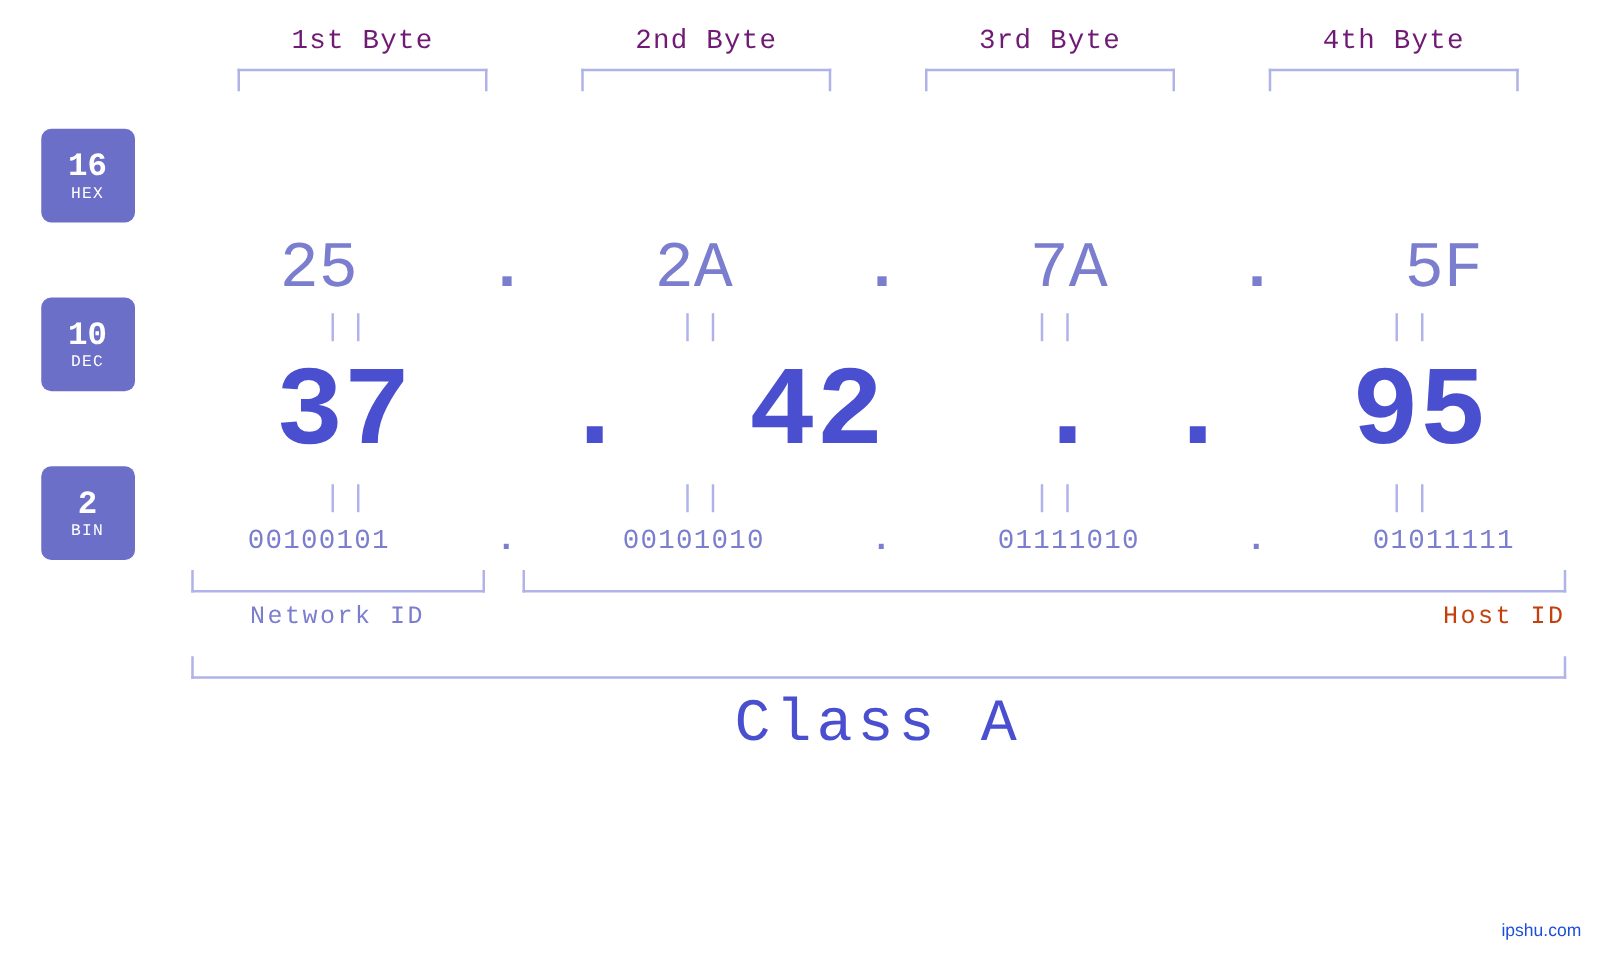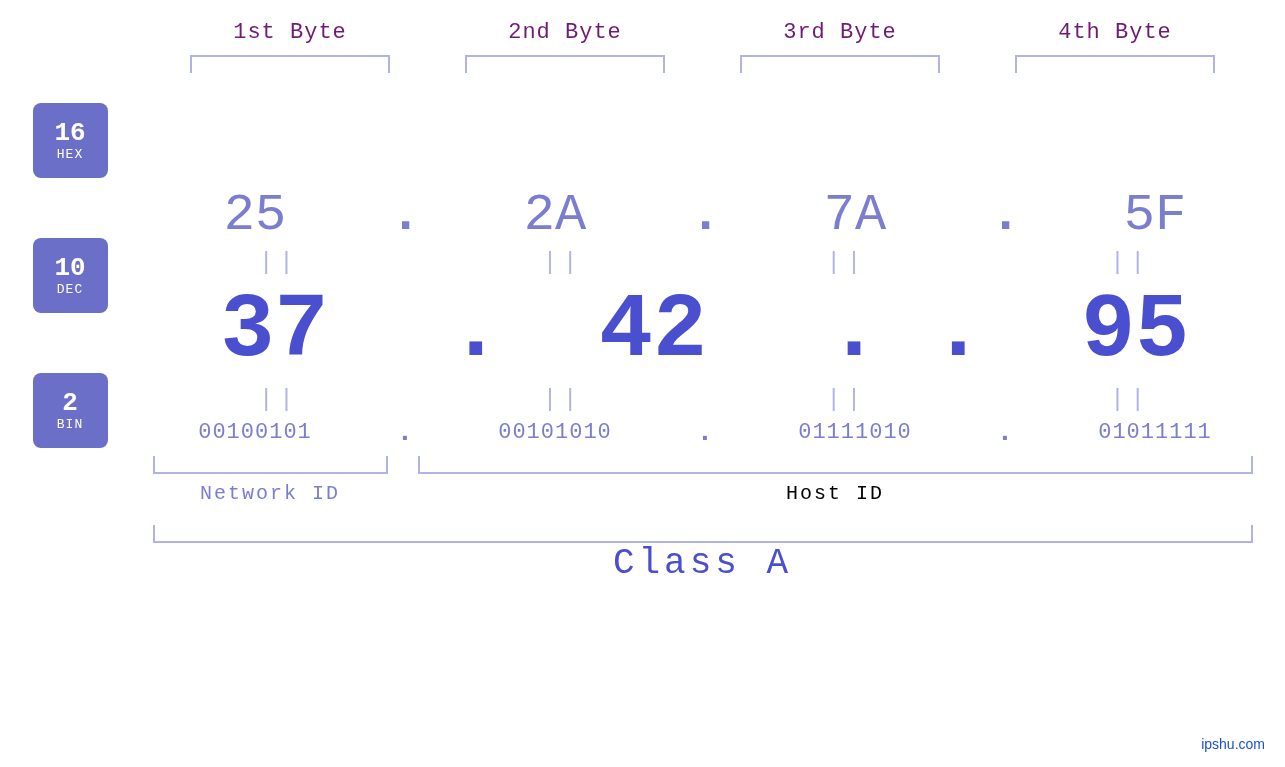--- a/index.html
+++ b/index.html
@@ -198,22 +198,22 @@
     }
     .network-label {
       width: 235px;
       text-align: center;
       color: #7b7ecf;
       font-size: 20px;
       letter-spacing: 2px;
     }
     .host-label {
       flex: 1;
-      text-align: center;
-      color: #000000;
+      text-align: right;
+      color: #c2410c;
       font-size: 20px;
       letter-spacing: 2px;
       margin-left: 30px;
     }
 
     
     .class-bracket-row {
       width: 1100px;
       margin-left: 120px;
       margin-top: 20px;
@@ -221,22 +221,23 @@
     .bracket-class {
       width: 100%;
       height: 18px;
       border-bottom: 2px solid #b0b3e8;
       border-left: 2px solid #b0b3e8;
       border-right: 2px solid #b0b3e8;
     }
     .class-label {
       text-align: center;
       color: #4a4fcf;
-      font-size: 36px;
+      font-size: 48px;
       letter-spacing: 4px;
+      margin-top: 10px;
       width: 1100px;
       margin-left: 120px;
     }
 
     
     .watermark {
       position: absolute;
       bottom: 15px;
       right: 20px;
       color: #1d4ed8;

